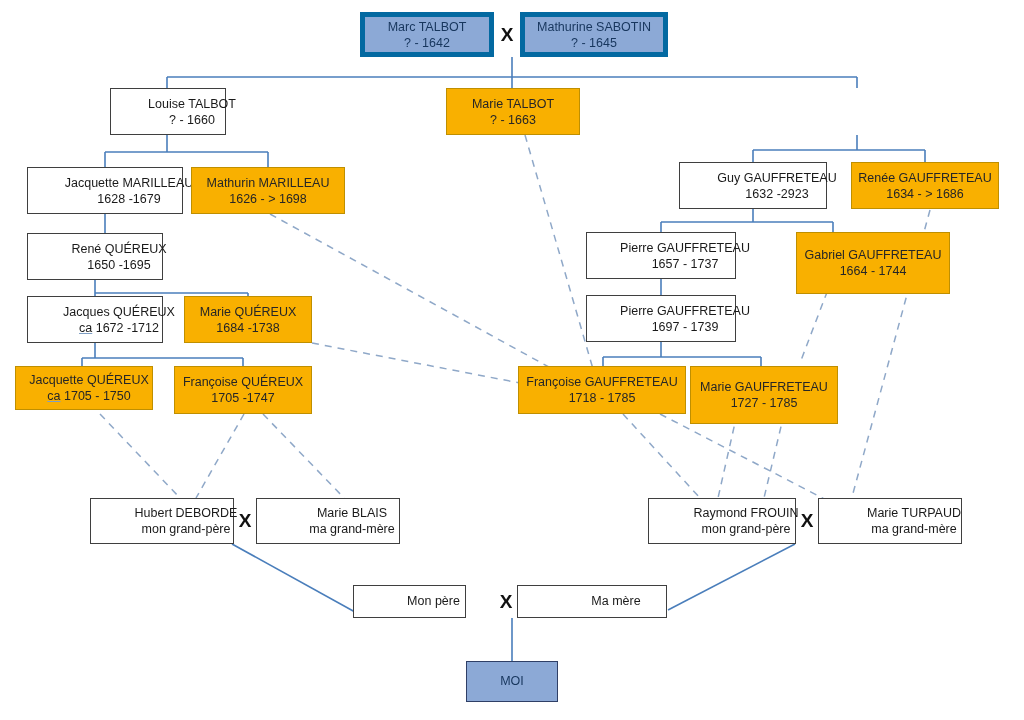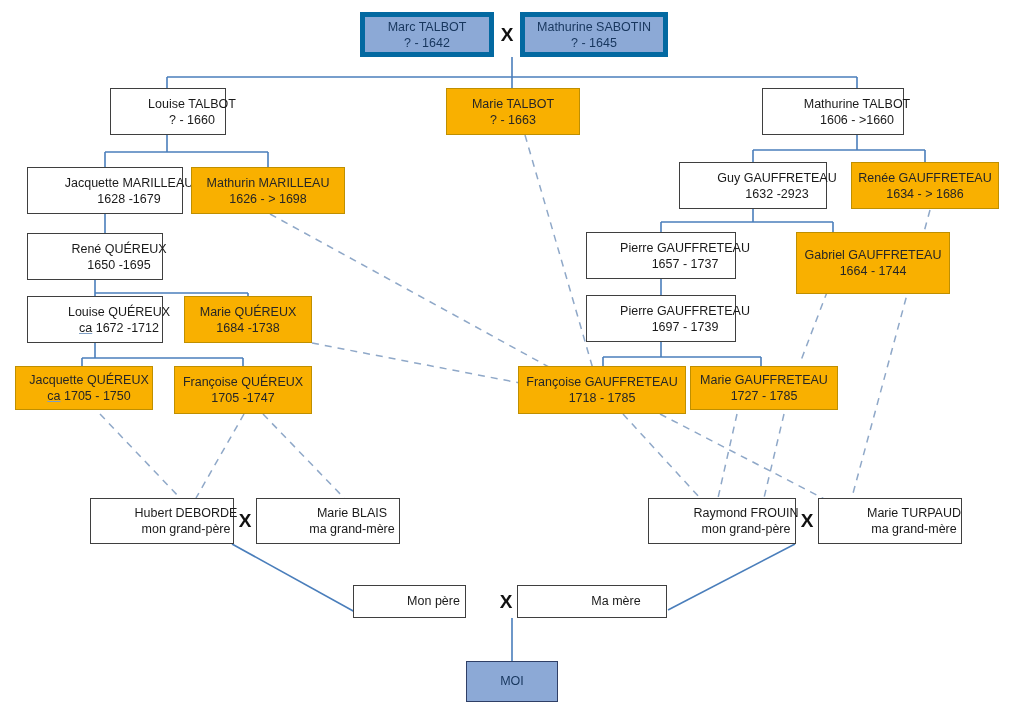--- a/index.html
+++ b/index.html
@@ -175,24 +175,20 @@
   </div>
 
   <div class="node plain" style="left:110px; top:88px; width:116px; height:47px;">
     <span class="l1">Louise TALBOT</span>
     <span class="l2">? - 1660</span>
   </div>
   <div class="node highlight" style="left:446px; top:88px; width:134px; height:47px;">
     <span class="l1">Marie TALBOT</span>
     <span class="l2">? - 1663</span>
   </div>
-  <div class="node plain" style="left:762px; top:88px; width:142px; height:47px;">
-    <span class="l1">Mathurine TALBOT</span>
-    <span class="l2">1606 - &gt;1660</span>
-  </div>
 
   <div class="node plain" style="left:27px; top:167px; width:156px; height:47px;">
     <span class="l1">Jacquette MARILLEAU</span>
     <span class="l2">1628 -1679</span>
   </div>
   <div class="node highlight" style="left:191px; top:167px; width:154px; height:47px;">
     <span class="l1">Mathurin MARILLEAU</span>
     <span class="l2">1626 - &gt; 1698</span>
   </div>
   <div class="node plain" style="left:679px; top:162px; width:148px; height:47px;">
@@ -211,21 +207,21 @@
   <div class="node plain" style="left:586px; top:232px; width:150px; height:47px;">
     <span class="l1">Pierre GAUFFRETEAU</span>
     <span class="l2">1657 - 1737</span>
   </div>
   <div class="node highlight" style="left:756px; top:232px; width:154px; height:62px;margin-left:40px;">
     <span class="l1">Gabriel GAUFFRETEAU</span>
     <span class="l2">1664 - 1744</span>
   </div>
 
   <div class="node plain" style="left:27px; top:296px; width:136px; height:47px;">
-    <span class="l1">Louise QUÉREUX</span>
+    <span class="l1">Jacques QUÉREUX</span>
     <span class="l2"><span class="ca">ca</span><span> 1672 -1712</span></span>
   </div>
   <div class="node highlight" style="left:184px; top:296px; width:128px; height:47px;">
     <span class="l1">Marie QUÉREUX</span>
     <span class="l2">1684 -1738</span>
   </div>
   <div class="node plain" style="left:586px; top:295px; width:150px; height:47px;">
     <span class="l1">Pierre GAUFFRETEAU</span>
     <span class="l2">1697 - 1739</span>
   </div>
@@ -235,21 +231,21 @@
     <span class="l2"><span class="ca">ca</span><span> 1705 - 1750</span></span>
   </div>
   <div class="node highlight" style="left:174px; top:366px; width:138px; height:48px;">
     <span class="l1">Françoise QUÉREUX</span>
     <span class="l2">1705 -1747</span>
   </div>
   <div class="node highlight" style="left:518px; top:366px; width:168px; height:48px;">
     <span class="l1">Françoise GAUFFRETEAU</span>
     <span class="l2">1718 - 1785</span>
   </div>
-  <div class="node highlight" style="left:690px; top:366px; width:148px; height:44px;">
+  <div class="node highlight" style="left:690px; top:366px; width:148px; height:58px;">
     <span class="l1">Marie GAUFFRETEAU</span>
     <span class="l2">1727 - 1785</span>
   </div>
 
   <div class="node plain" style="left:90px; top:498px; width:144px; height:46px;">
     <span class="l1">Hubert DEBORDE</span>
     <span class="l2">mon grand-père</span>
   </div>
   <div class="xmark" style="left:234px; top:498px; width:22px; height:46px;">X</div>
   <div class="node plain" style="left:256px; top:498px; width:144px; height:46px;">

